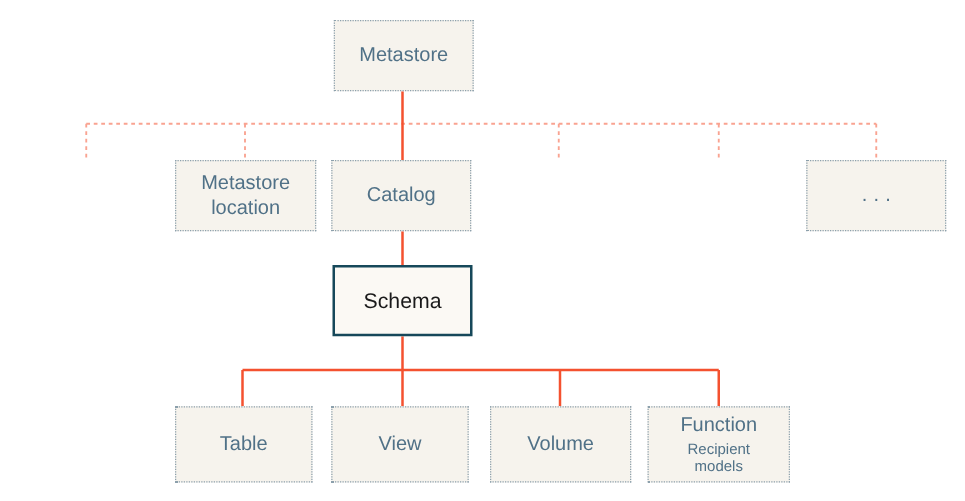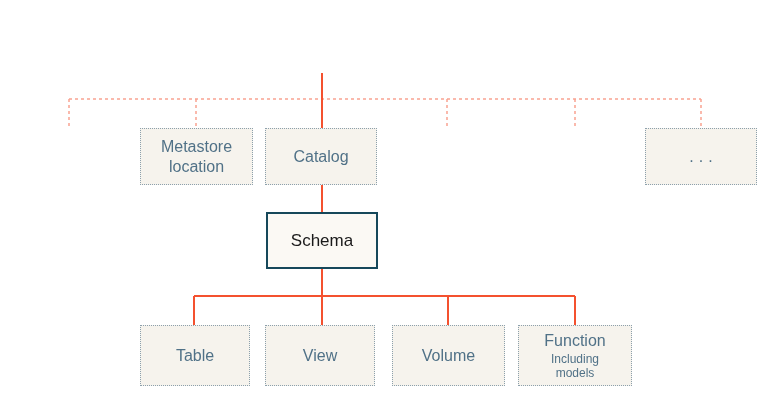--- a/index.html
+++ b/index.html
@@ -35,20 +35,23 @@
 
   <svg class="wires" width="772" height="401" viewBox="0 0 772 401">
     <g fill="none" stroke-width="1.5" stroke-dasharray="3 3" stroke="#f9a391">
       <path d="M69 99 H701 M69 99 V127 M196 99 V127 M447 99 V127 M575 99 V127 M701 99 V127"></path>
     </g>
     <g fill="none" stroke-width="2" stroke="#f4512f">
       <path d="M322 73 V128 M322 185 V212 M322 269 V325 M194 296 H575 M194 296 V325 M448 296 V325 M575 296 V325"></path>
     </g>
   </svg>
 
+  <div class="node" style="left:267px;top:16px;width:112px;height:57px">
+    <span class="label">Metastore</span>
+  </div>
 
   <div class="node" style="left:140px;top:128px;width:113px;height:57px">
     <span class="label">Metastore location</span>
   </div>
   <div class="node" style="left:265px;top:128px;width:112px;height:57px">
     <span class="label">Catalog</span>
   </div>
   <div class="node dots" style="left:645px;top:128px;width:112px;height:57px">
     <span class="label">...</span>
   </div>
@@ -61,16 +64,16 @@
     <span class="label">Table</span>
   </div>
   <div class="node" style="left:265px;top:325px;width:110px;height:61px">
     <span class="label">View</span>
   </div>
   <div class="node" style="left:392px;top:325px;width:113px;height:61px">
     <span class="label">Volume</span>
   </div>
   <div class="node" style="left:518px;top:325px;width:114px;height:61px">
     <span class="label">Function</span>
-    <span class="sub">Including models</span>
+    <span class="sub">Recipient models</span>
   </div>
 
 </div>
 
 </body></html>

